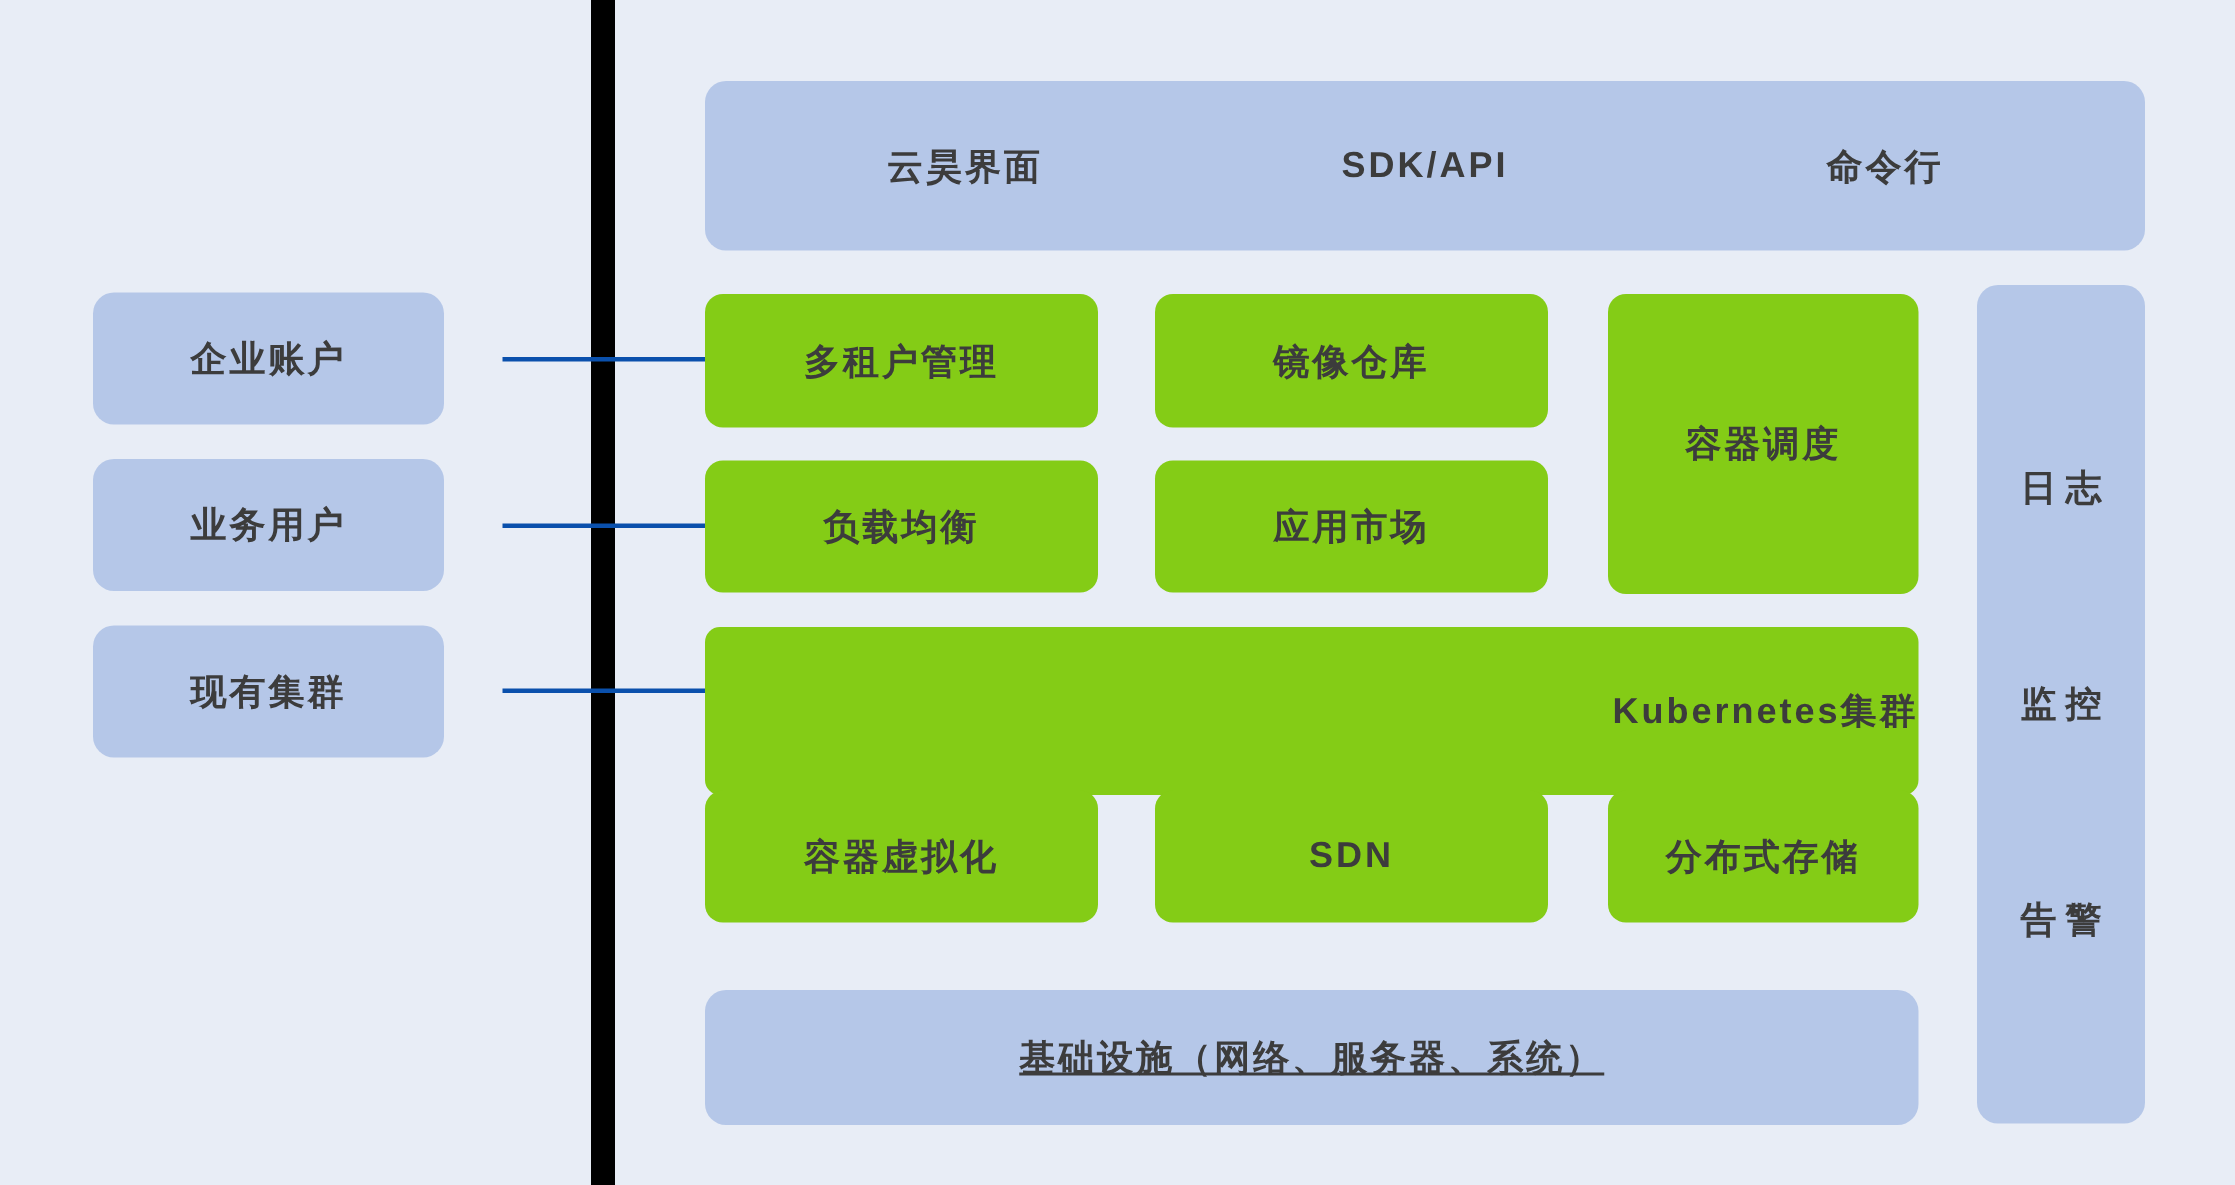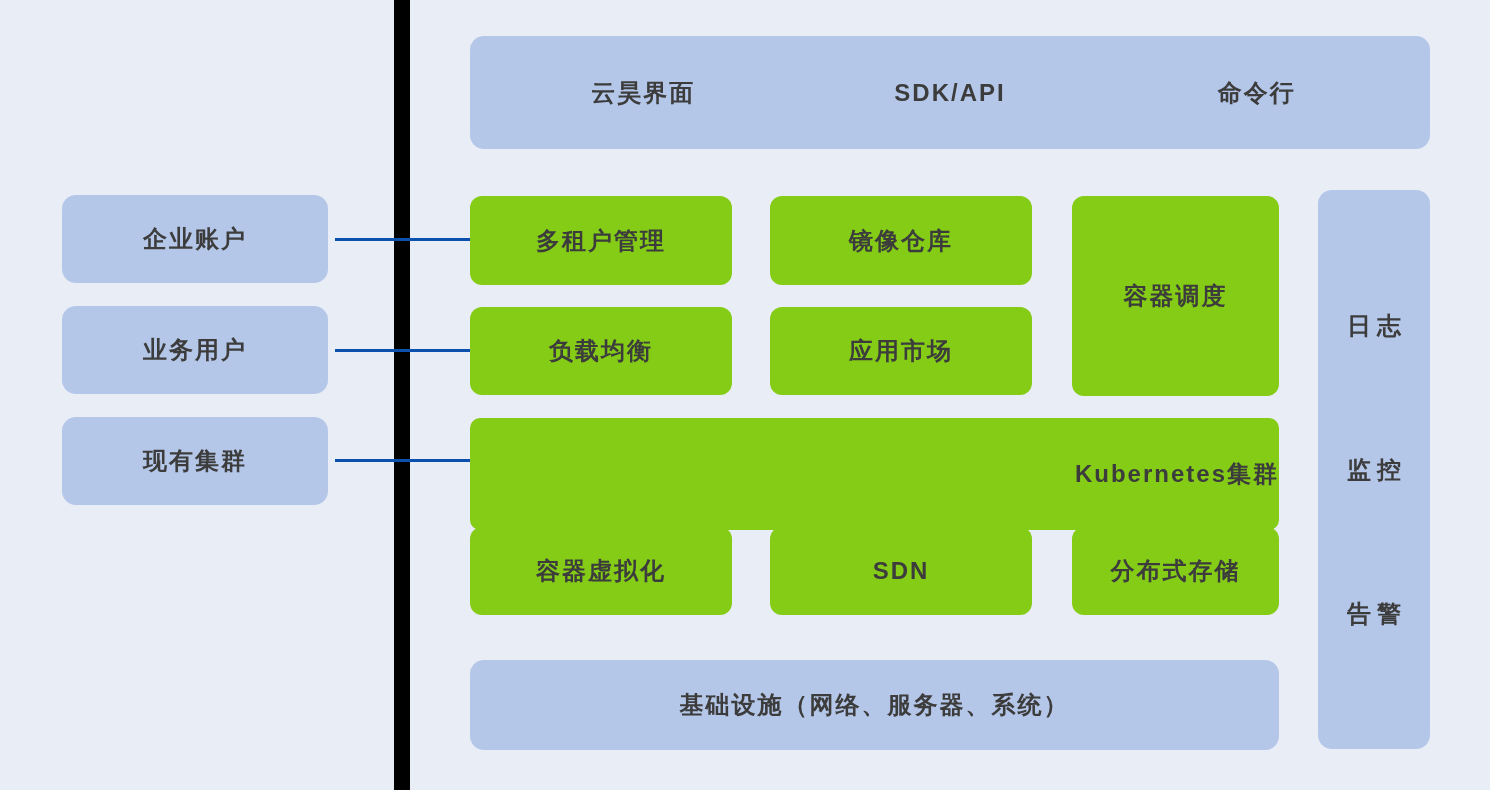--- a/index.html
+++ b/index.html
@@ -33,30 +33,30 @@
     width: 16px; height: 790px;
     background: #000000;
   }
   .connector {
     position: absolute;
     left: 335px;
     width: 135px; height: 3px;
     background: #0a50ac;
   }
   
-  .left-box { left: 62px; width: 266px; height: 88px; }
+  .left-box { left: 62px; width: 234px; height: 88px; }
   #left-0 { top: 195px; }
   #left-1 { top: 306px; text-align: right; }
   #left-2 { top: 417px; }
   #conn-0 { top: 238px; }
   #conn-1 { top: 349px; }
   #conn-2 { top: 459px; }
   
   .top-bar {
-    left: 470px; top: 36px;
+    left: 470px; top: 54px;
     width: 960px; height: 113px;
     display: flex;
     align-items: center;
     justify-content: space-between;
     padding: 0 20px;
   }
   .top-bar .cell {
     flex: 1;
     text-align: center;
     font-weight: 700;
@@ -67,21 +67,21 @@
   
   #box-multi-tenant      { left: 470px;  top: 196px; width: 262px; height: 89px; }
   #box-image-registry    { left: 770px;  top: 196px; width: 262px; height: 89px; }
   #box-scheduler         { left: 1072px; top: 196px; width: 207px; height: 200px; }
   #box-load-balancer     { left: 470px;  top: 307px; width: 262px; height: 88px; }
   #box-app-market        { left: 770px;  top: 307px; width: 262px; height: 88px; text-align: center; }
   #box-kubernetes        { left: 470px;  top: 418px; width: 809px; height: 112px; border-radius: 10px; justify-content: flex-end; }
   #box-container-virt    { left: 470px;  top: 527px; width: 262px; height: 88px; }
   #box-sdn               { left: 770px;  top: 527px; width: 262px; height: 88px; }
   #box-dist-storage      { left: 1072px; top: 527px; width: 207px; height: 88px; }
-  #box-infrastructure    { left: 470px;  top: 660px; width: 809px; height: 90px; }
+  #box-infrastructure    { left: 470px;  top: 660px; width: 809px; height: 90px; text-decoration: underline; }
   
   .ops-bar {
     left: 1318px; top: 190px;
     width: 112px; height: 559px;
     flex-direction: column;
     justify-content: center;
     gap: 96px;
   }
   .ops-bar .ops-item {
     font-weight: 700;

